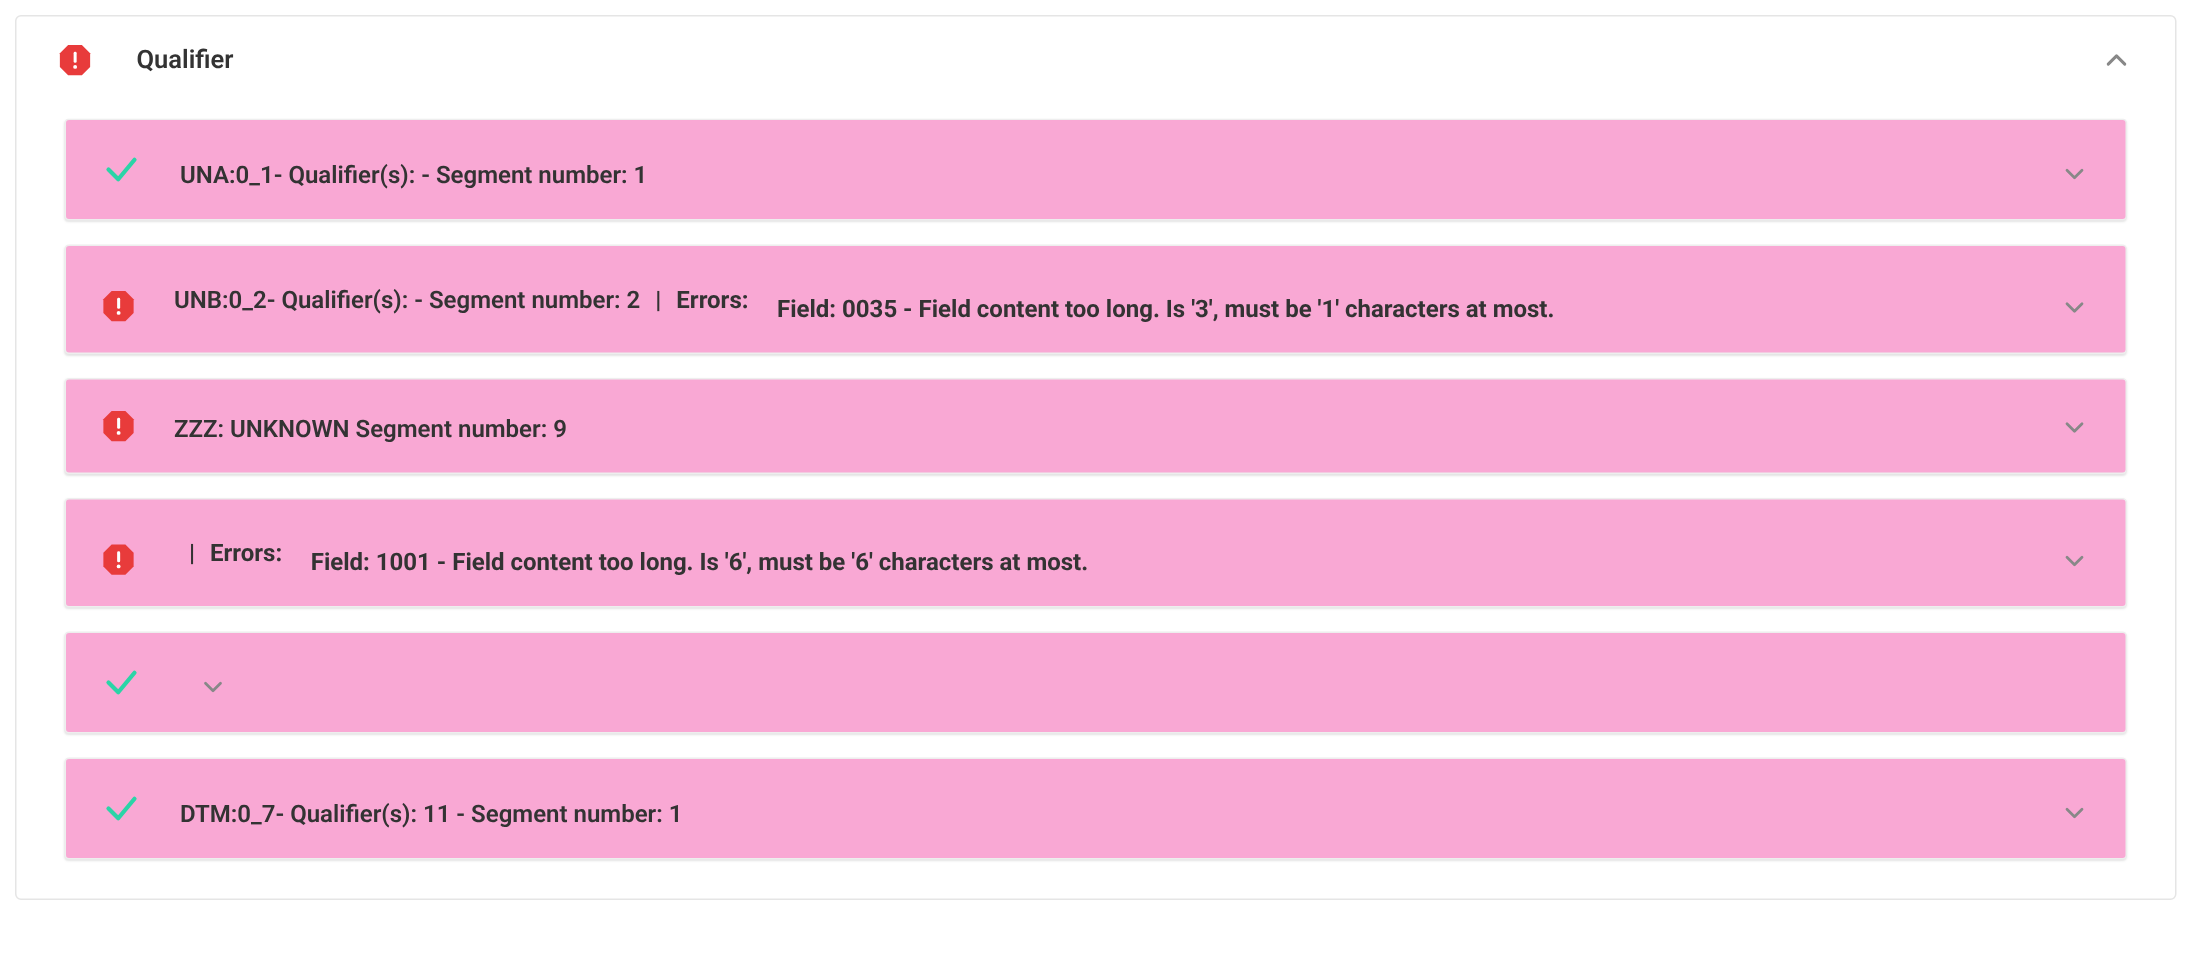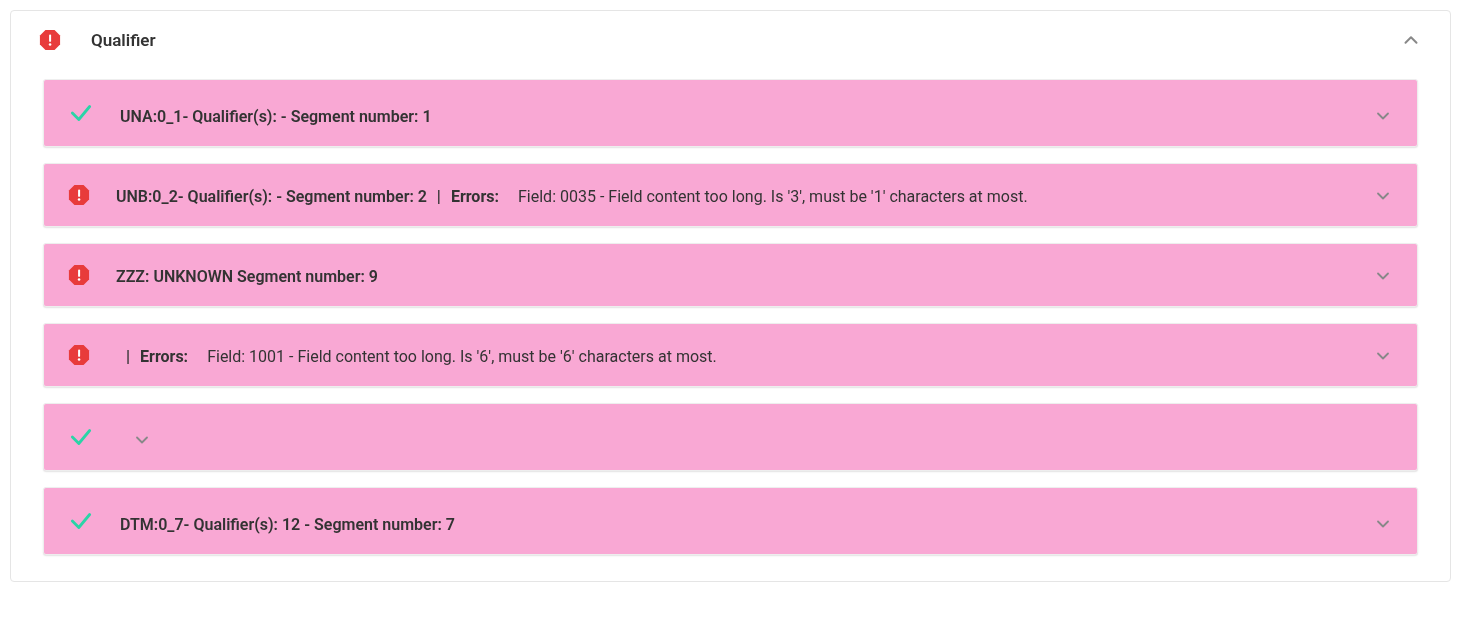--- a/index.html
+++ b/index.html
@@ -70,21 +70,22 @@
   }
   .segment-text .sep {
     margin: 0 10px;
     font-weight: 700;
   }
   .segment-text .errors-label {
     font-weight: 700;
     margin-right: 19px;
   }
   .segment-text .error-detail {
-    font-weight: 400;
+    font-weight: 700;
+    margin-top: 12px;
   }
   .expand-icon {
     flex: 0 0 auto;
     color: #888;
     margin-left: 12px;
   }
   
   .segment-list::-webkit-scrollbar { width: 6px; }
   .segment-list::-webkit-scrollbar-thumb { background: #bbb; border-radius: 3px; }
   .segment-list::-webkit-scrollbar-track { background: transparent; }
@@ -196,21 +197,21 @@
           </svg>
         </span>
       </div>
       <div class="segment-row">
         <span class="status-icon">
           <svg width="26" height="26" viewBox="0 0 24 24">
             <path d="M4 12 L10 18 L20 6" stroke="#2bd4a7" stroke-width="2.6" fill="none" stroke-linecap="round" stroke-linejoin="round"></path>
           </svg>
         </span>
         <div class="segment-text">
-          <span>DTM:0_7- Qualifier(s): 12 - Segment number: 7</span>
+          <span>DTM:0_7- Qualifier(s): 11 - Segment number: 1</span>
         </div>
         <span class="expand-icon">
           <svg width="20" height="20" viewBox="0 0 24 24">
             <path d="M6 9 L12 15 L18 9" stroke="#888" stroke-width="2.2" fill="none" stroke-linecap="round" stroke-linejoin="round"></path>
           </svg>
         </span>
       </div>
     </div>
 </div>
 

